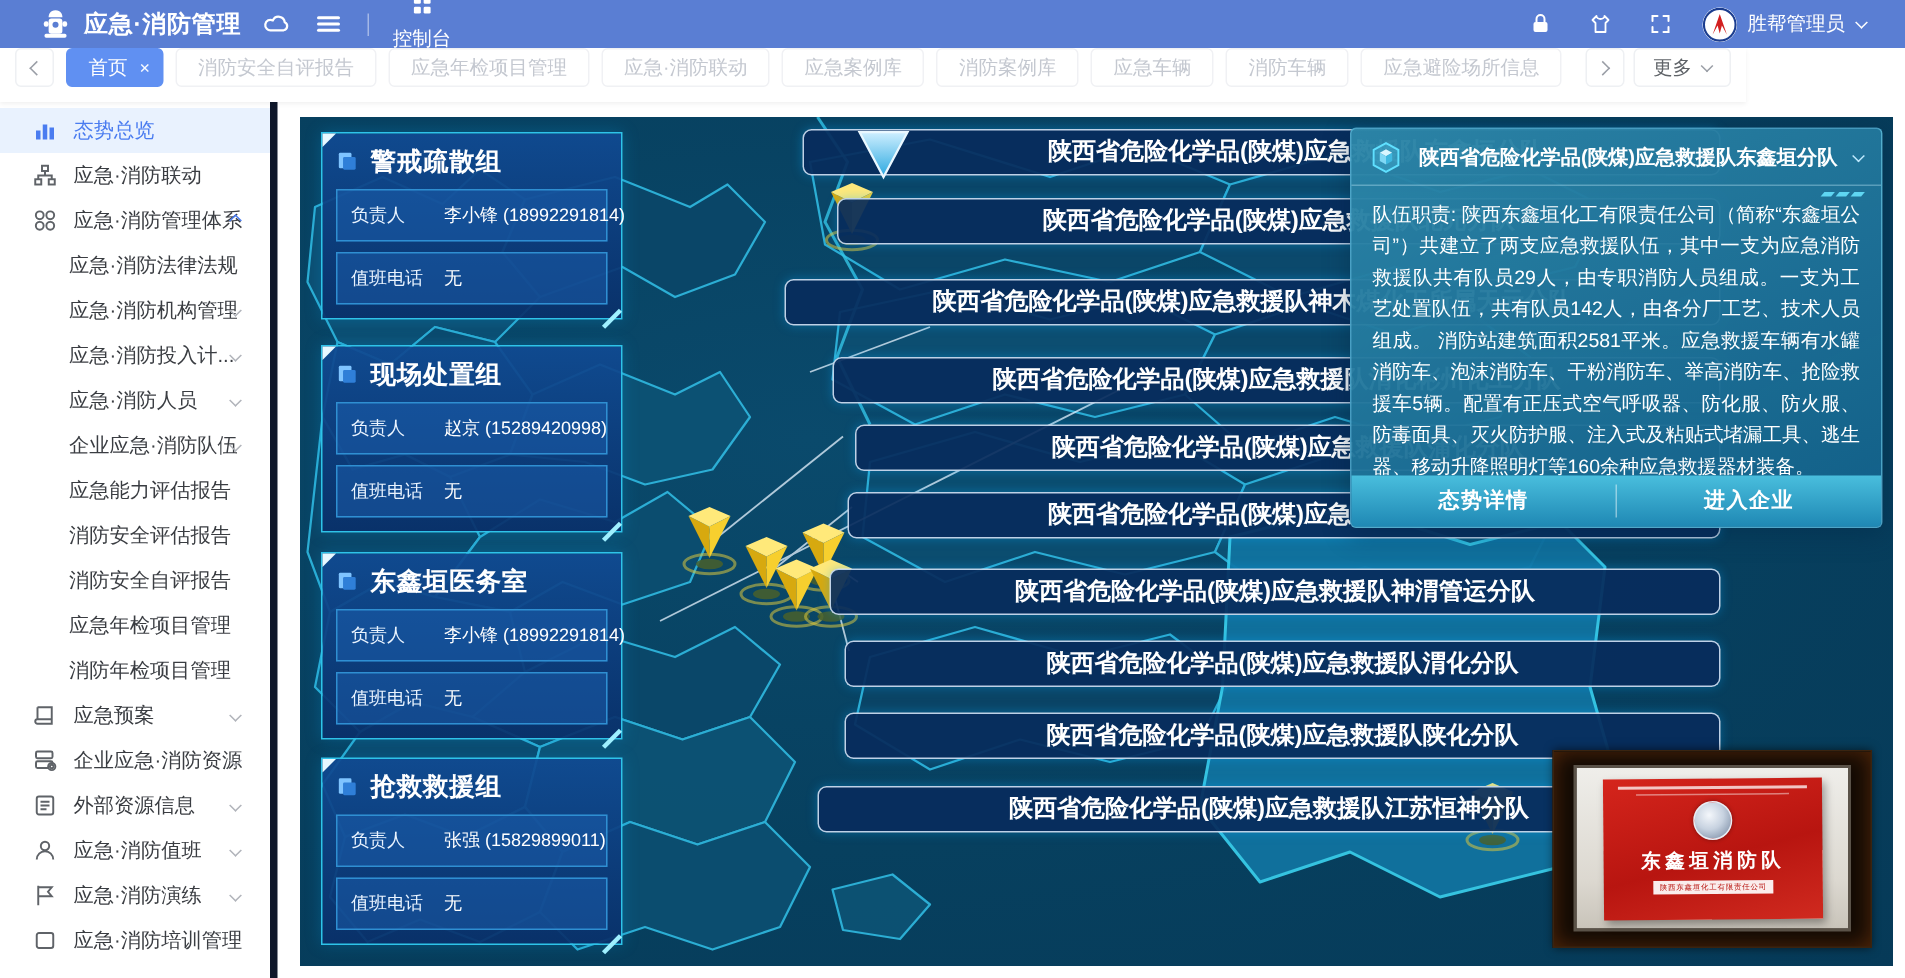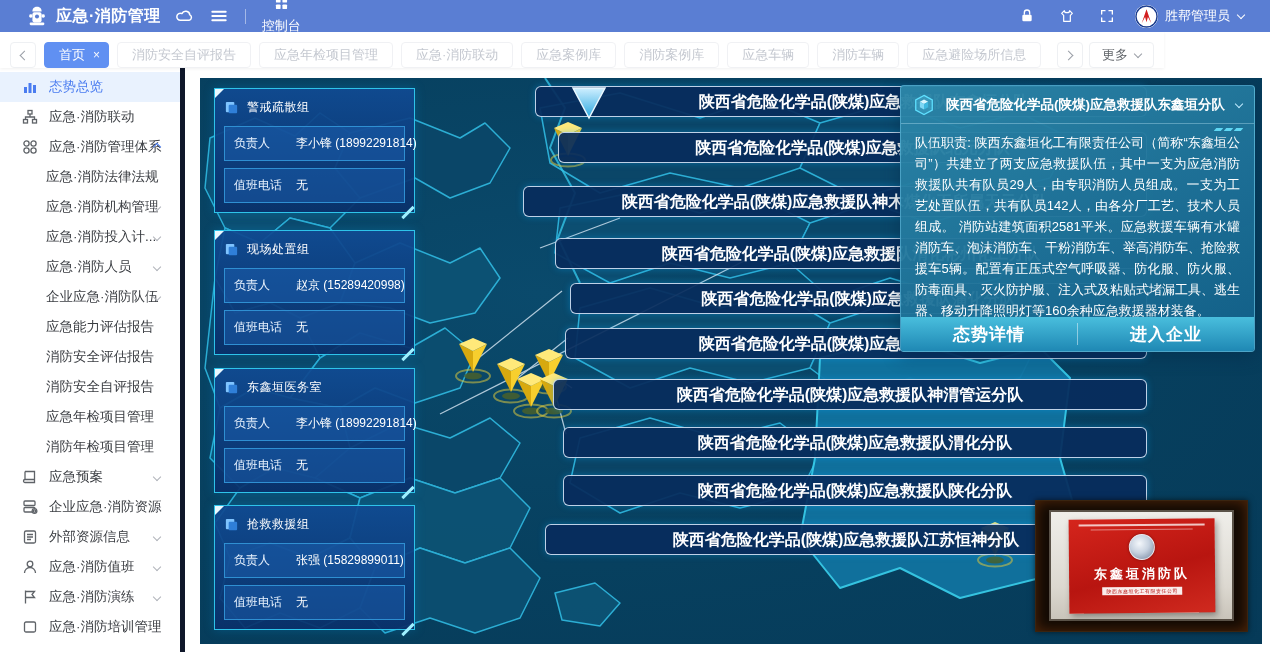--- a/index.html
+++ b/index.html
@@ -18,21 +18,21 @@
   .hicon-sm { width:16px; height:16px; margin-left:24px; cursor:pointer;}
   .avatar { width:23px; height:23px; border-radius:50%; background:#fff; margin-left:20px; margin-right:7px; overflow:hidden;}
   .uname { font-size:13px; cursor:pointer;}
   .chev { display:inline-block; width:6px; height:6px; border-right:1.5px solid currentColor;
     border-bottom:1.5px solid currentColor; transform:rotate(45deg); }
   .chev.up { transform:rotate(-135deg); }
   .header .chev { margin-left:8px; margin-top:-3px; color:#fff;}
 
   
   .tabbar { position:absolute; left:0; top:32px; width:1164px; height:36px; background:#fff;
-    display:flex; align-items:flex-end; padding:0 10px; box-shadow:0 1px 3px rgba(0,0,0,.06); z-index:45;}
+    display:flex; align-items:flex-start; padding:0 10px; box-shadow:0 1px 3px rgba(0,0,0,.06); z-index:45;}
   .tnav { width:26px; height:26px; border:1px solid #eef0f3; border-radius:4px; background:#fff;
     display:flex; align-items:center; justify-content:center; color:#9a9ea6; cursor:pointer; flex:none;}
   .tnav .chev { width:7px; height:7px; border-width:1.5px; }
   .chev.left { transform:rotate(135deg); margin-left:3px;}
   .chev.right { transform:rotate(-45deg); margin-right:3px;}
   .tabs-scroll { display:flex; align-items:center; gap:8px; margin:0 8px; overflow:hidden; flex:1; white-space:nowrap;}
   .tab { height:26px; line-height:24px; padding:0 14px; border:1px solid #f0f1f4; border-radius:4px;
     background:#fff; color:#c4c8d0; font-size:13px; cursor:pointer; flex:none;}
   .tab.active { background:#6090f2; color:#fff; border-color:#6090f2; padding-right:8px;}
   .tab.active .close { margin-left:8px; font-size:12px; opacity:.95; cursor:pointer;}
@@ -68,21 +68,21 @@
 
   
   .team-card { position:absolute; width:201px; z-index:22;
     background:linear-gradient(180deg, rgba(16,74,146,.93), rgba(9,48,106,.93));
     border:1px solid #2ec3ea; padding:6px 9px 9px; box-shadow:0 0 10px rgba(0,160,230,.25);}
   .team-card:before { content:""; position:absolute; left:0; top:0; border-left:9px solid #e8f8ff;
     border-bottom:9px solid transparent;}
   .team-card:after { content:""; position:absolute; right:-2px; bottom:-2px; width:16px; height:3px;
     background:#9ff0ff; transform:rotate(-45deg);}
   .tc-head { display:flex; align-items:center; gap:8px; height:24px; }
-  .tc-title { color:#fff; font-size:12px; font-weight:normal; letter-spacing:.5px;}
+  .tc-title { color:#fff; font-size:17px; font-weight:bold; letter-spacing:.5px;}
   .tc-row { display:flex; align-items:center; margin-top:7px; border:1px solid #2f8fd2;
     background:rgba(28,96,175,.5); padding:8px 9px; font-size:12px; color:#fff;}
   .tc-row .k { width:62px; flex:none; color:#eaf4ff;}
   .tc-row .v { white-space:nowrap; }
 
   
   .panel { position:absolute; left:700px; top:7px; width:355px; height:267px; z-index:40;
     background:linear-gradient(155deg, rgba(44,134,168,.97), rgba(18,96,138,.95));
     border:1px solid rgba(130,225,255,.45); border-radius:4px;
     box-shadow:0 4px 18px rgba(0,40,70,.45); display:flex; flex-direction:column;}
@@ -90,21 +90,21 @@
     border-bottom:1px solid rgba(200,240,255,.35); position:relative;}
   .panel-title { flex:1; text-align:center; color:#fff; font-size:13.5px; font-weight:bold; white-space:nowrap; overflow:hidden;}
   .panel-head .chev { color:#bfeaff; margin-top:-2px; flex:none;}
   .slashes { position:absolute; right:12px; top:42px; display:flex; gap:3px;}
   .slashes i { width:7px; height:3px; background:#5fd6f2; transform:skewX(-40deg); display:block;}
   .panel-body { flex:1; padding:8px 14px 4px; color:#fff; font-size:13px; line-height:1.62;
     text-align:justify; overflow:hidden;}
   .panel-foot { height:34px; display:flex; background:linear-gradient(180deg,#49bedd,#1f88b4);
     border-radius:0 0 3px 3px; }
   .panel-foot .pbtn { flex:1; display:flex; align-items:center; justify-content:center;
-    color:#fff; font-size:17px; font-weight:bold; cursor:pointer; letter-spacing:1px;}
+    color:#fff; font-size:14px; font-weight:bold; cursor:pointer; letter-spacing:1px;}
   .panel-foot .pdiv { width:1px; background:rgba(255,255,255,.45); margin:6px 0;}
 
   
   .photo { position:absolute; left:835px; top:422px; width:213px; height:132px; z-index:35;
     background:#120a04; border:1px solid #3a2410; box-shadow:inset 0 0 14px rgba(150,70,15,.5), 0 0 6px rgba(0,0,0,.6);
     cursor:pointer;}
   .photo .wall { position:absolute; left:13px; top:9px; right:13px; bottom:10px;
     background:linear-gradient(180deg,#efeeea 0%, #dcd8d0 70%, #c9c4ba 100%);
     border:2px solid #5a5248;}
   .sign { position:absolute; left:50%; top:50%; width:146px; height:94px; margin:-47px 0 0 -73px;

